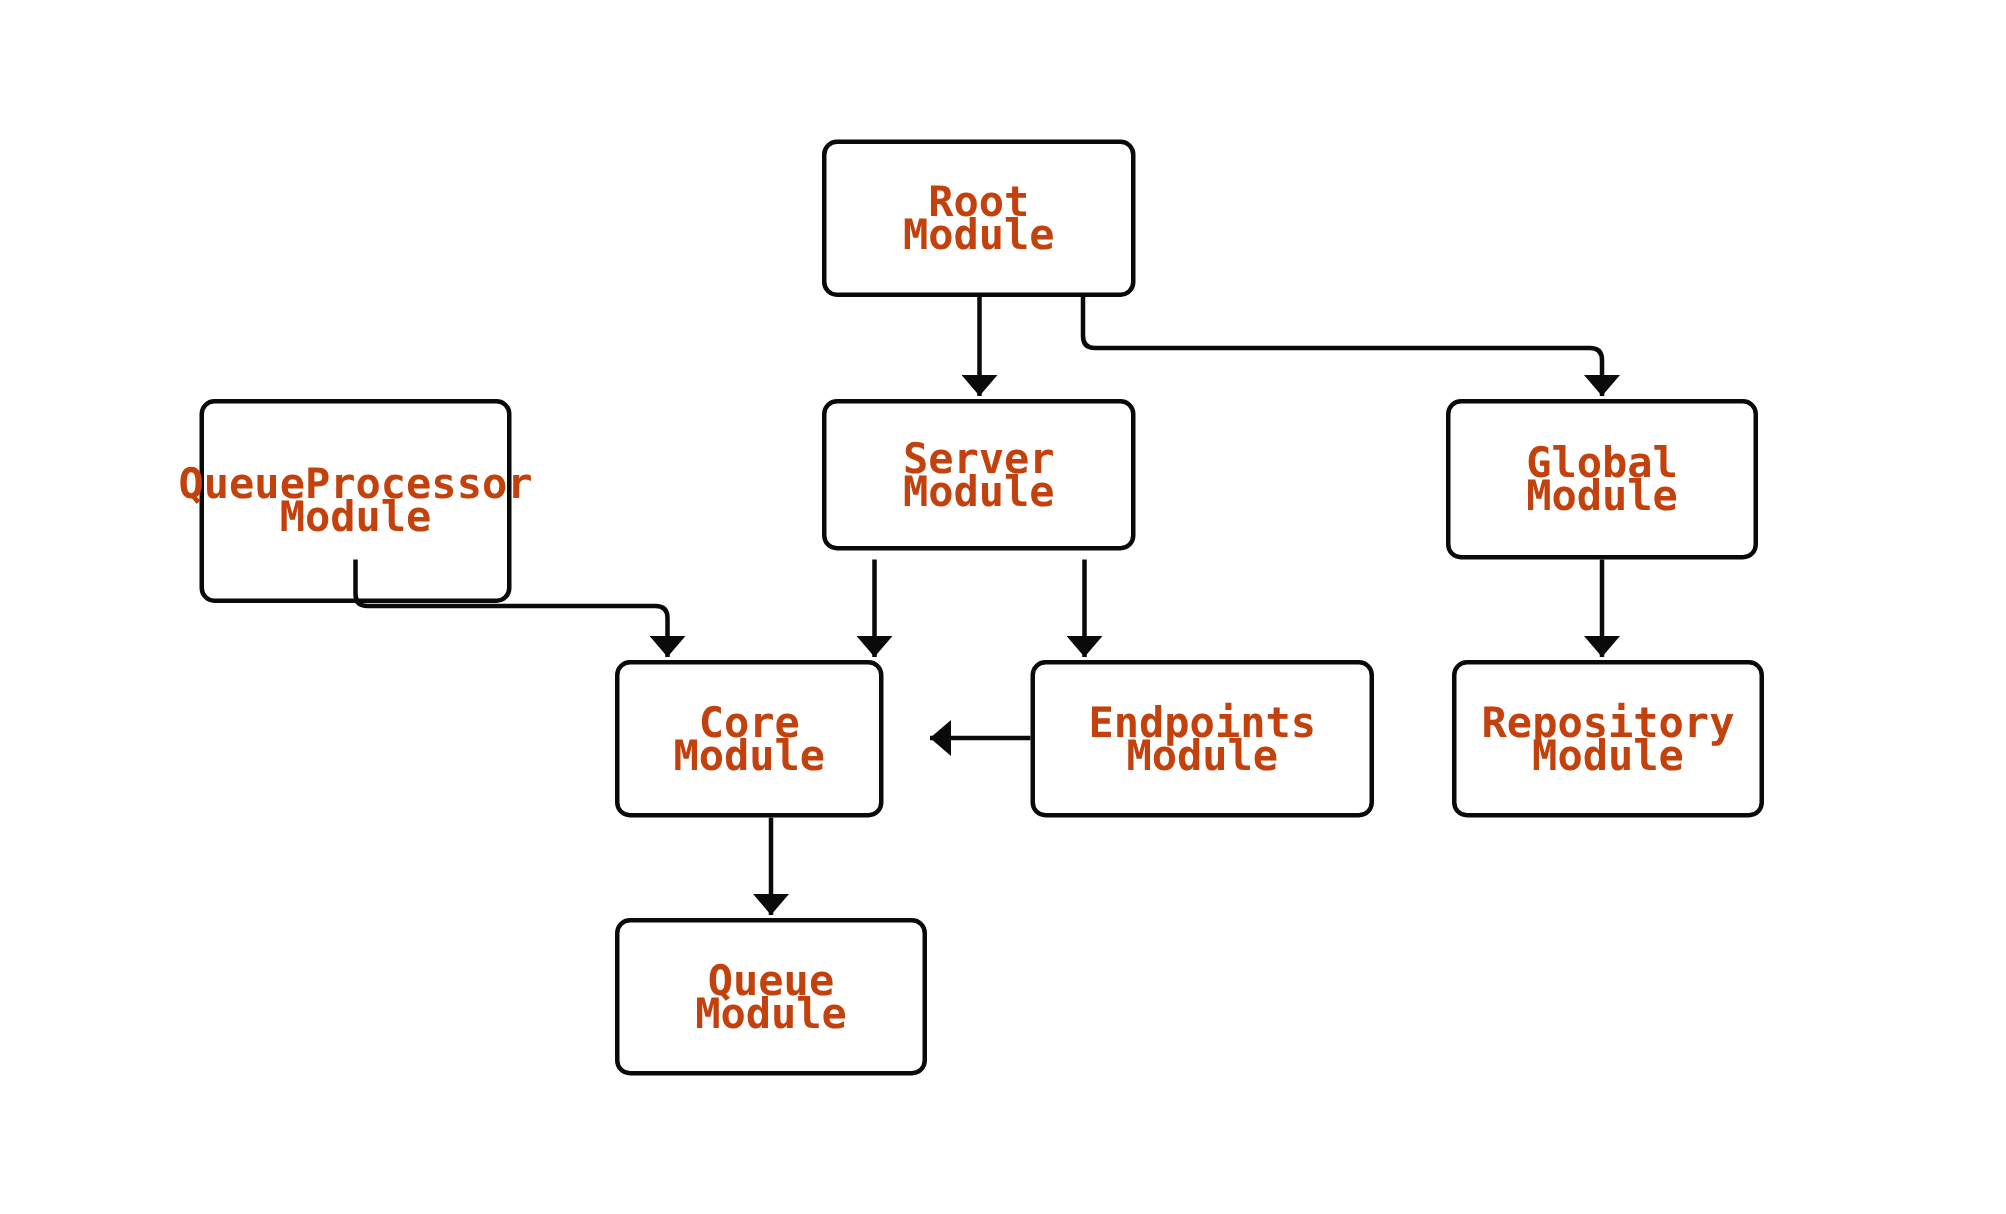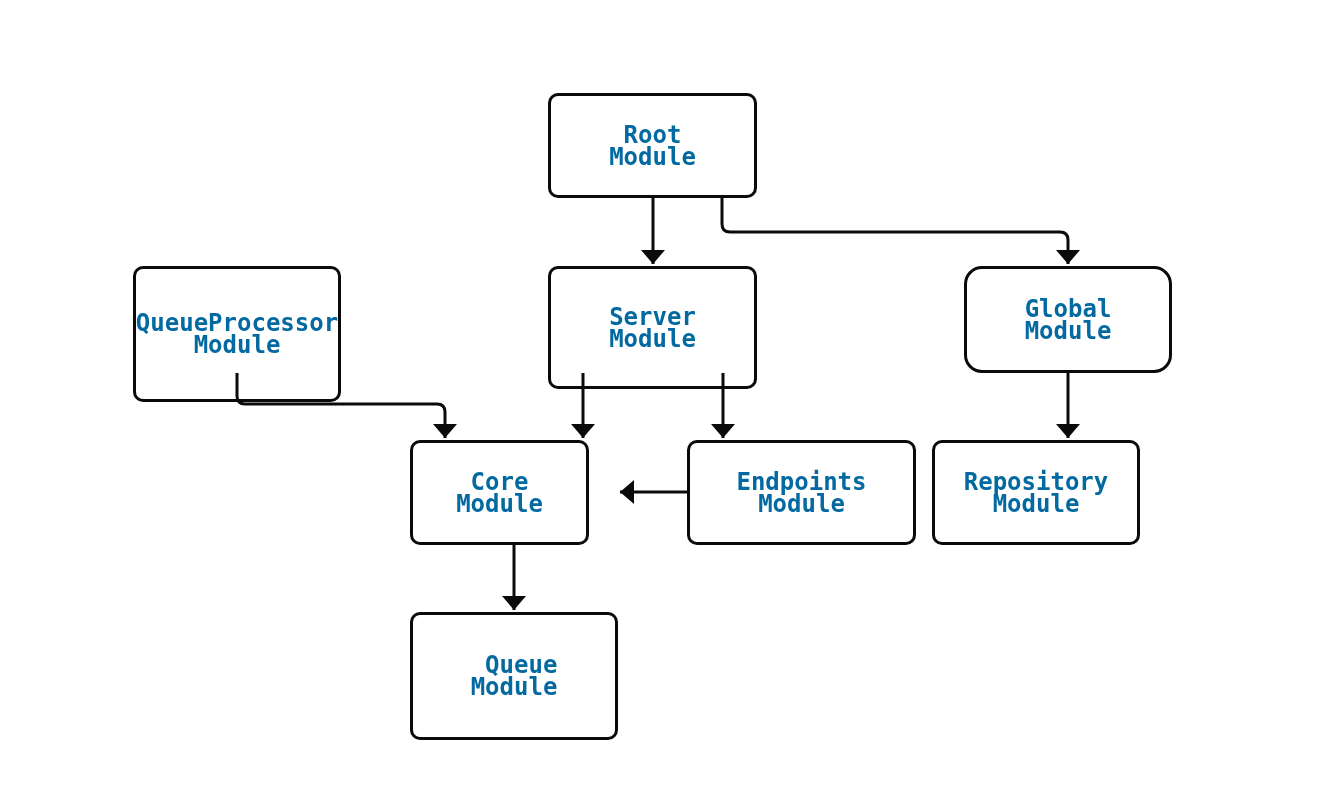--- a/index.html
+++ b/index.html
@@ -19,23 +19,23 @@
     position: absolute;
     box-sizing: border-box;
     background: #ffffff;
     border: 3px solid #0a0a0a;
     border-radius: 10px;
     display: flex;
     align-items: center;
     justify-content: center;
     text-align: center;
     font-weight: 700;
-    font-size: 24px;
+    font-size: 28px;
     line-height: 22px;
-    color: #0369a1;
+    color: #c2410c;
     white-space: pre-line;
     z-index: 1;
   }
   .edges {
     position: absolute;
     left: 0;
     top: 0;
     width: 1337px;
     height: 809px;
     z-index: 2;
@@ -51,36 +51,36 @@
 <body>
 
 <div class="canvas">
 
   <div class="node" style="left:548px; top:93px;  width:209px; height:105px;">Root
 Module</div>
 
   <div class="node" style="left:133px; top:266px; width:208px; height:136px;">QueueProcessor
 Module</div>
 
-  <div class="node" style="left:548px; top:266px; width:209px; height:123px;">Server
+  <div class="node" style="left:548px; top:266px; width:209px; height:101px;">Server
 Module</div>
 
-  <div class="node" style="left:964px; top:266px; width:208px; height:107px;border-radius:18px;">Global
+  <div class="node" style="left:964px; top:266px; width:208px; height:107px;">Global
 Module</div>
 
   <div class="node" style="left:410px; top:440px; width:179px; height:105px;">Core
 Module</div>
 
   <div class="node" style="left:687px; top:440px; width:229px; height:105px;">Endpoints
 Module</div>
 
-  <div class="node" style="left:932px; top:440px; width:208px; height:105px;">Repository
+  <div class="node" style="left:968px; top:440px; width:208px; height:105px;">Repository
 Module</div>
 
-  <div class="node" style="left:410px; top:612px; width:208px; height:128px;text-align:right;">Queue
+  <div class="node" style="left:410px; top:612px; width:208px; height:105px;">Queue
 Module</div>
 
   <svg class="edges" viewBox="0 0 1337 809" xmlns="http://www.w3.org/2000/svg">
     <defs>
       <marker id="arrowhead" viewBox="0 0 14 24" refX="14" refY="12" markerWidth="14" markerHeight="24" markerUnits="userSpaceOnUse" orient="auto">
         <path d="M0,0 L14,12 L0,24 Z" fill="#0a0a0a"></path>
       </marker>
     </defs>
 
     <path class="edge" d="M653,198 L653,264" marker-end="url(#arrowhead)"></path>

